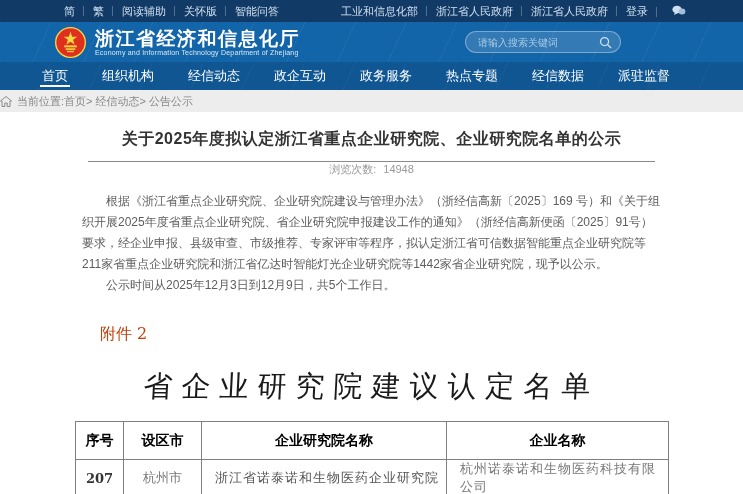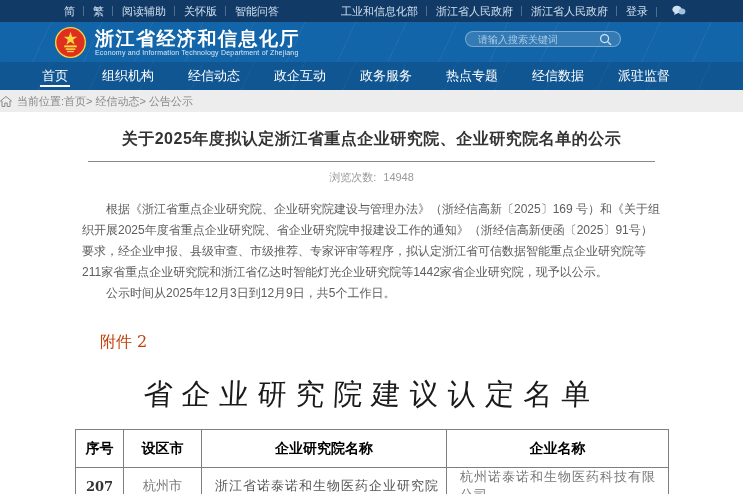--- a/index.html
+++ b/index.html
@@ -15,21 +15,21 @@
   .bubble-icon { width:14px; height:11px; margin-left:6px; }
 
   
   .header { height:40px; background:#1365a9; position:relative;
     background-image:repeating-linear-gradient(115deg, rgba(255,255,255,.05) 0 1px, transparent 1px 46px);
     display:flex; align-items:center; padding-left:55px; }
   .emblem { width:31px; height:31px; flex:0 0 auto; }
   .brand { margin-left:9px; color:#fff; }
   .brand .cn { font-size:19px; font-weight:bold; letter-spacing:1.5px; line-height:20px; }
   .brand .en { font-size:7px; color:rgba(255,255,255,.85); letter-spacing:.2px; }
-  .search { position:absolute; right:122px; top:9px; width:156px; height:16px;
+  .search { position:absolute; right:122px; top:9px; width:156px; height:22px;
     background:rgba(255,255,255,.14); border:1px solid rgba(255,255,255,.35);
     border-radius:11px; display:flex; align-items:center; padding:0 8px 0 12px; }
   .search input { flex:1; background:transparent; border:none; outline:none;
     font-size:10px; color:#eaf4fc; min-width:0; }
   .search input::placeholder { color:#a8cbe6; }
   .search-icon { width:13px; height:13px; cursor:pointer; }
 
   
   .nav { height:28px; background:#0f5693; display:flex; align-items:stretch;
     padding-left:40px; gap:30px;
@@ -43,21 +43,21 @@
   .crumbbar { height:22px; background:#ededee; display:flex; align-items:center;
     font-size:11px; color:#888; }
   .home-icon { width:12px; height:11px; margin-right:5px; }
   .crumb { cursor:pointer; }
   .crumb + .crumb::before { content:"> "; color:#888; cursor:default; }
 
   
   .article { padding-top:17px; }
   .art-title { text-align:center; font-size:16px; font-weight:bold; color:#333; letter-spacing:.5px; }
   .art-rule { border:none; border-top:1px solid #8a8a8a; margin:11px 88px 0 88px; }
-  .views { text-align:center; font-size:11px; color:#999; margin-top:8px; }
+  .views { text-align:center; font-size:11px; color:#999; }
   .views b { font-weight:normal; margin-left:4px; }
   .paras { margin:14px 82px 0 82px; font-size:12px; color:#5d5d5d; line-height:21px; }
   .paras p { text-indent:2em; }
 
   .serif { font-family:"DejaVu Serif","Liberation Serif",serif; }
   .attach { margin:28px 16px 0 100px; font-size:16px; color:#c2410c; }
   .list-title { text-align:center; margin-top:22px; font-size:29px; color:#1a1a1a;
     letter-spacing:9px; font-family:"DejaVu Serif","Liberation Serif",serif;
     transform:skewX(-3deg); }
 

